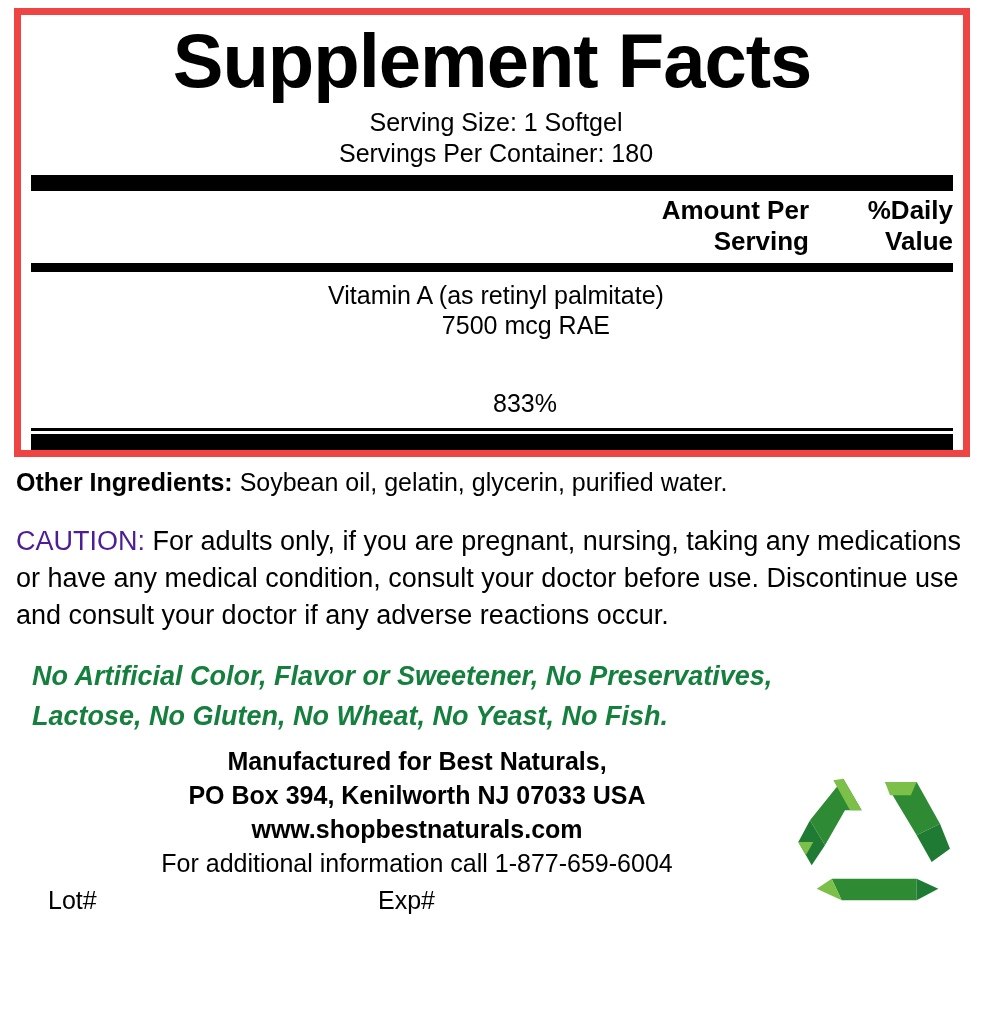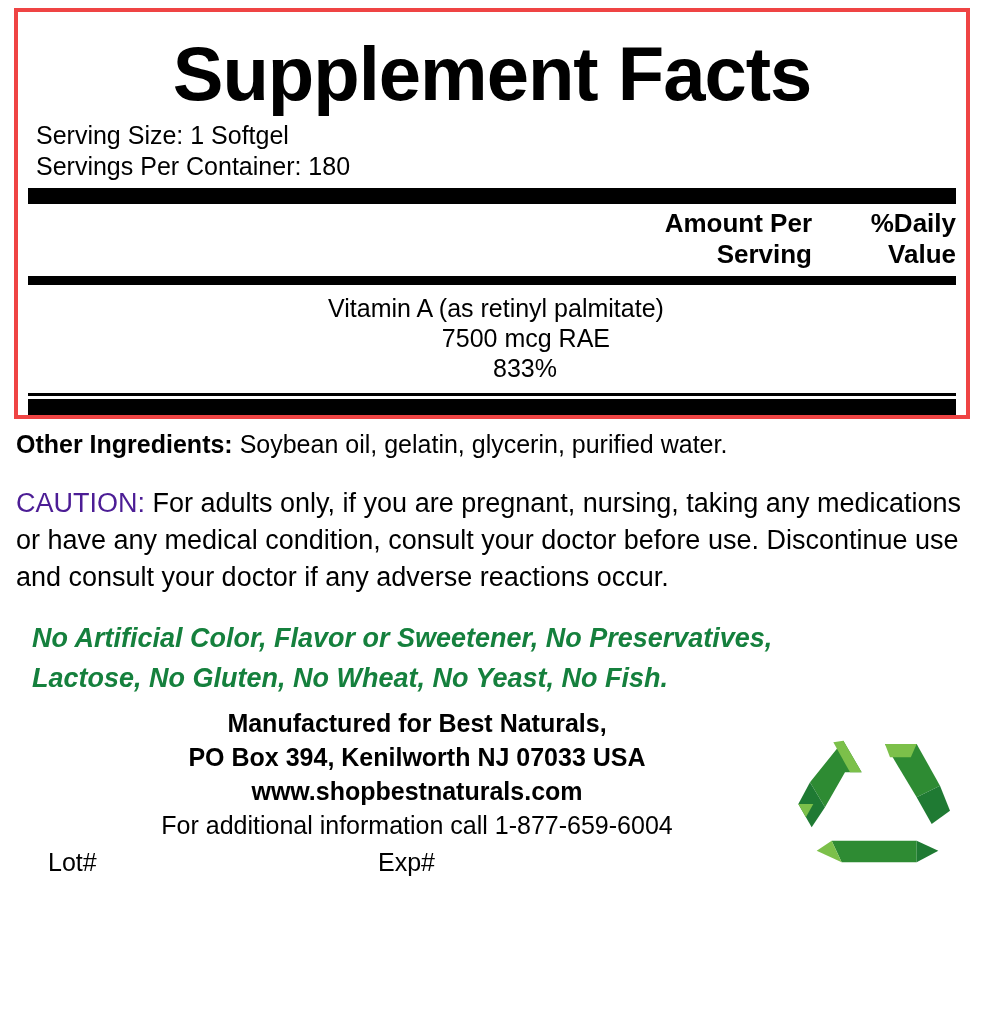--- a/index.html
+++ b/index.html
@@ -17,39 +17,39 @@
   .label {
     position: relative;
     width: 984px;
     height: 1024px;
     box-sizing: border-box;
     padding: 8px 14px 0 14px;
   }
 
   
   .facts-panel {
-    border: 4px solid #ef4444;
+    border: 7px solid #ef4444;
     box-sizing: border-box;
-    padding: 16px 10px 0 10px;
+    padding: 0 10px 0 10px;
     margin: 0 0 0 0;
   }
   .facts-title {
     font-family: "Liberation Sans", sans-serif;
     font-weight: bold;
     font-size: 76px;
     line-height: 88px;
     letter-spacing: -1px;
     text-align: center;
     margin: 2px 0 2px 0;
     white-space: nowrap;
   }
   .serving-line {
     font-size: 25px;
     line-height: 31px;
-    text-align: left;
+    text-align: center;
     padding-left: 8px;
   }
   .rule-thick {
     height: 16px;
     background: #000;
     margin: 6px 0 0 0;
   }
   .rule-med {
     height: 9px;
     background: #000;
@@ -93,20 +93,21 @@
     text-align: left;
   }
   .nutrient-row .n-amt {
     width: 250px;
     text-align: right;
     padding-right: 14px;
   }
   .nutrient-row .n-dv {
     width: 130px;
     text-align: right;
+    margin-top: 48px;
   }
 
   
   .other-ing {
     font-size: 25px;
     line-height: 30px;
     margin: 10px 0 0 0;
     padding-left: 2px;
   }
   .other-ing b { font-weight: bold; }

